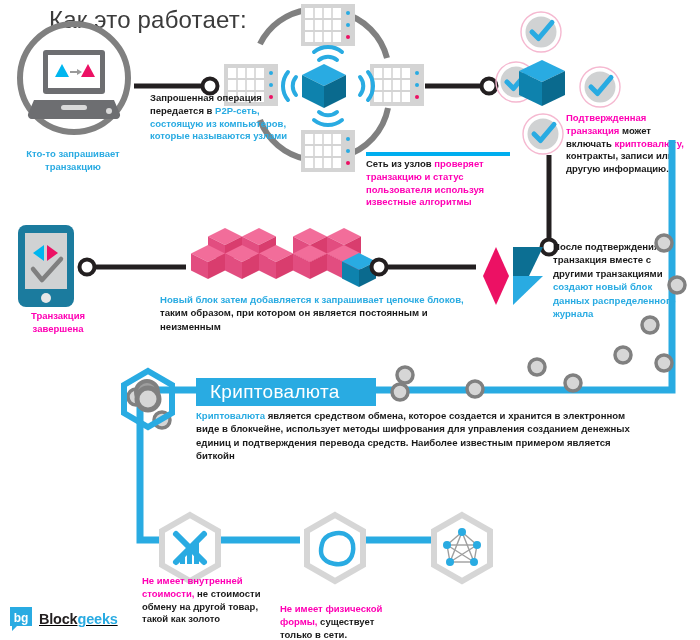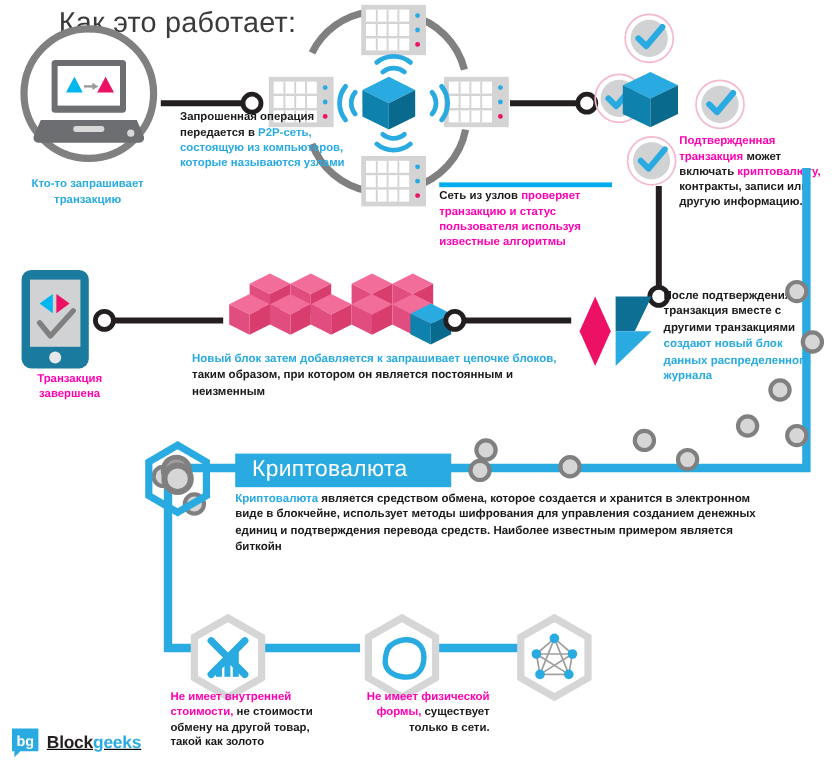--- a/index.html
+++ b/index.html
@@ -415,21 +415,21 @@
         <circle cx="50" cy="33" r="4"></circle>
           <circle cx="23" cy="50" r="4"></circle>
         <circle cx="47" cy="50" r="4"></circle>
       </g>
     </svg>
   </div>
 
   <div class="abs body-txt" style="left:142px;top:575px;width:128px;">
     <span class="c-mag">Не имеет внутренней стоимости,</span><span> не стоимости обмену на другой товар, такой как золото</span>
   </div>
-  <div class="abs body-txt" style="left:280px;top:575px;width:128px;text-align:right;">
+  <div class="abs body-txt" style="left:280px;top:603px;width:128px;">
     <span class="c-mag">Не имеет физической формы,</span><span> существует только в сети.</span>
   </div>
 
   <div class="abs" style="left:8px;top:606px;display:flex;align-items:center;gap:5px;text-decoration:underline;">
     <svg width="26" height="26" viewBox="0 0 26 26">
       <path d="M2 1 H24 V20 H9 L4 25 V20 H2 Z" fill="#29abe2"></path>
       <text x="13" y="16" font-family="'Liberation Sans', sans-serif" font-size="12" font-weight="bold" fill="#ffffff" text-anchor="middle">bg</text>
     </svg>
     <span class="logo-txt">
       <span class="logo-b">Block</span><span class="logo-g">geeks</span>

